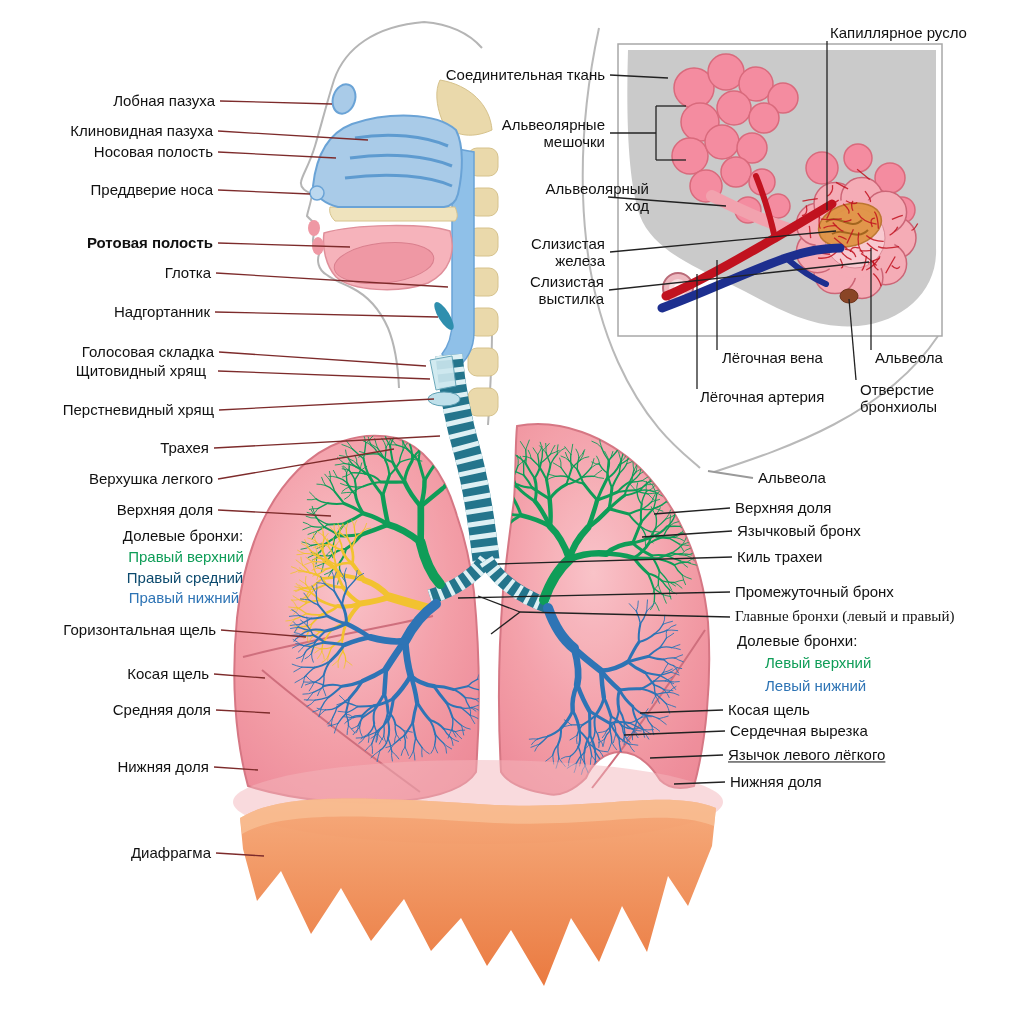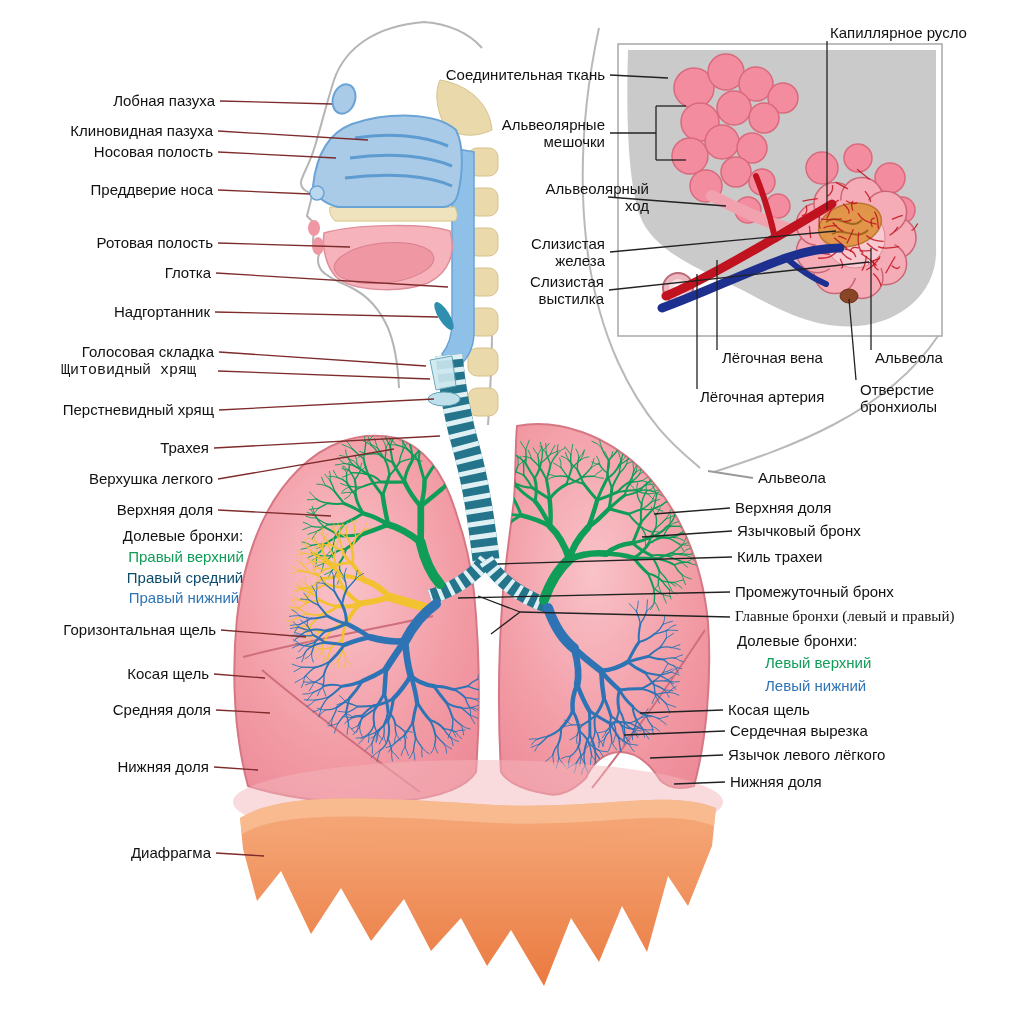--- a/index.html
+++ b/index.html
@@ -1362,25 +1362,25 @@
       <line x1="725" y1="731" x2="624" y2="735" stroke="#222222" stroke-width="1.3"></line>
       <line x1="723" y1="755" x2="650" y2="758" stroke="#222222" stroke-width="1.3"></line>
       <line x1="725" y1="782" x2="674" y2="784" stroke="#222222" stroke-width="1.3"></line>
     </svg>
 
   <div id="labels">
       <div class="lbl" style="left: 215px; top: 101px; transform: translate(-100%, -50%); text-align: right;">Лобная пазуха</div>
       <div class="lbl" style="left: 213px; top: 131px; transform: translate(-100%, -50%); text-align: right;">Клиновидная пазуха</div>
       <div class="lbl" style="left: 213px; top: 152px; transform: translate(-100%, -50%); text-align: right;">Носовая полость</div>
       <div class="lbl" style="left: 213px; top: 190px; transform: translate(-100%, -50%); text-align: left;">Преддверие носа</div>
-      <div class="lbl" style="left: 213px; top: 243px; transform: translate(-100%, -50%); text-align: left;">Ротовая полость</div>
+      <div class="lbl" style="left: 213px; top: 243px; transform: translate(-100%, -50%); text-align: left; font-weight: bold;">Ротовая полость</div>
       <div class="lbl" style="left: 211px; top: 273px; transform: translate(-100%, -50%); text-align: right;">Глотка</div>
       <div class="lbl" style="left: 210px; top: 312px; transform: translate(-100%, -50%); text-align: right;">Надгортанник</div>
       <div class="lbl" style="left: 214px; top: 352px; transform: translate(-100%, -50%); text-align: right;">Голосовая складка</div>
-      <div class="lbl" style="left: 196px; top: 371px; transform: translate(-100%, -50%); text-align: right; font-family: Liberation Mono, monospace;">Щитовидный хрящ</div>
+      <div class="lbl" style="left: 206px; top: 371px; transform: translate(-100%, -50%); text-align: right;">Щитовидный хрящ</div>
       <div class="lbl" style="left: 214px; top: 410px; transform: translate(-100%, -50%); text-align: right;">Перстневидный хрящ</div>
       <div class="lbl" style="left: 209px; top: 448px; transform: translate(-100%, -50%); text-align: right;">Трахея</div>
       <div class="lbl" style="left: 213px; top: 479px; transform: translate(-100%, -50%); text-align: right;">Верхушка легкого</div>
       <div class="lbl" style="left: 213px; top: 510px; transform: translate(-100%, -50%); text-align: right;">Верхняя доля</div>
       <div class="lbl" style="left: 183px; top: 536px; transform: translate(-50%, -50%); text-align: center;">Долевые бронхи:</div>
       <div class="lbl" style="left: 186px; top: 557px; transform: translate(-50%, -50%); text-align: center; color: rgb(15, 157, 88);">Правый верхний</div>
       <div class="lbl" style="left: 185px; top: 578px; transform: translate(-50%, -50%); text-align: center; color: #0c4a6e;">Правый средний</div>
       <div class="lbl" style="left: 184px; top: 598px; transform: translate(-50%, -50%); text-align: center; color: rgb(46, 116, 181);">Правый нижний</div>
       <div class="lbl" style="left: 216px; top: 630px; transform: translate(-100%, -50%); text-align: right;">Горизонтальная щель</div>
       <div class="lbl" style="left: 209px; top: 674px; transform: translate(-100%, -50%); text-align: right;">Косая щель</div>
@@ -1406,16 +1406,16 @@
       <div class="lbl" style="left: 735px; top: 508px; transform: translate(0px, -50%); text-align: left;">Верхняя доля</div>
       <div class="lbl" style="left: 737px; top: 531px; transform: translate(0px, -50%); text-align: left;">Язычковый бронх</div>
       <div class="lbl" style="left: 737px; top: 557px; transform: translate(0px, -50%); text-align: left;">Киль трахеи</div>
       <div class="lbl" style="left: 735px; top: 592px; transform: translate(0px, -50%); text-align: left;">Промежуточный бронх</div>
       <div class="lbl" style="left: 735px; top: 617px; transform: translate(0px, -50%); text-align: left; font-family: Liberation Serif, serif;">Главные бронхи (левый и правый)</div>
       <div class="lbl" style="left: 737px; top: 641px; transform: translate(0px, -50%); text-align: left;">Долевые бронхи:</div>
       <div class="lbl" style="left: 765px; top: 663px; transform: translate(0px, -50%); text-align: left; color: rgb(15, 157, 88);">Левый верхний</div>
       <div class="lbl" style="left: 765px; top: 686px; transform: translate(0px, -50%); text-align: left; color: rgb(46, 116, 181);">Левый нижний</div>
       <div class="lbl" style="left: 728px; top: 710px; transform: translate(0px, -50%); text-align: left;">Косая щель</div>
       <div class="lbl" style="left: 730px; top: 731px; transform: translate(0px, -50%); text-align: left;">Сердечная вырезка</div>
-      <div class="lbl" style="left: 728px; top: 755px; transform: translate(0px, -50%); text-align: left;">Язычок левого лёгкого</div>
+      <div class="lbl" style="left: 728px; top: 755px; transform: translate(0px, -50%); text-align: left; text-decoration: underline;">Язычок левого лёгкого</div>
       <div class="lbl" style="left: 730px; top: 782px; transform: translate(0px, -50%); text-align: left;">Нижняя доля</div>
     </div>
 </div>
 
 </body></html>

